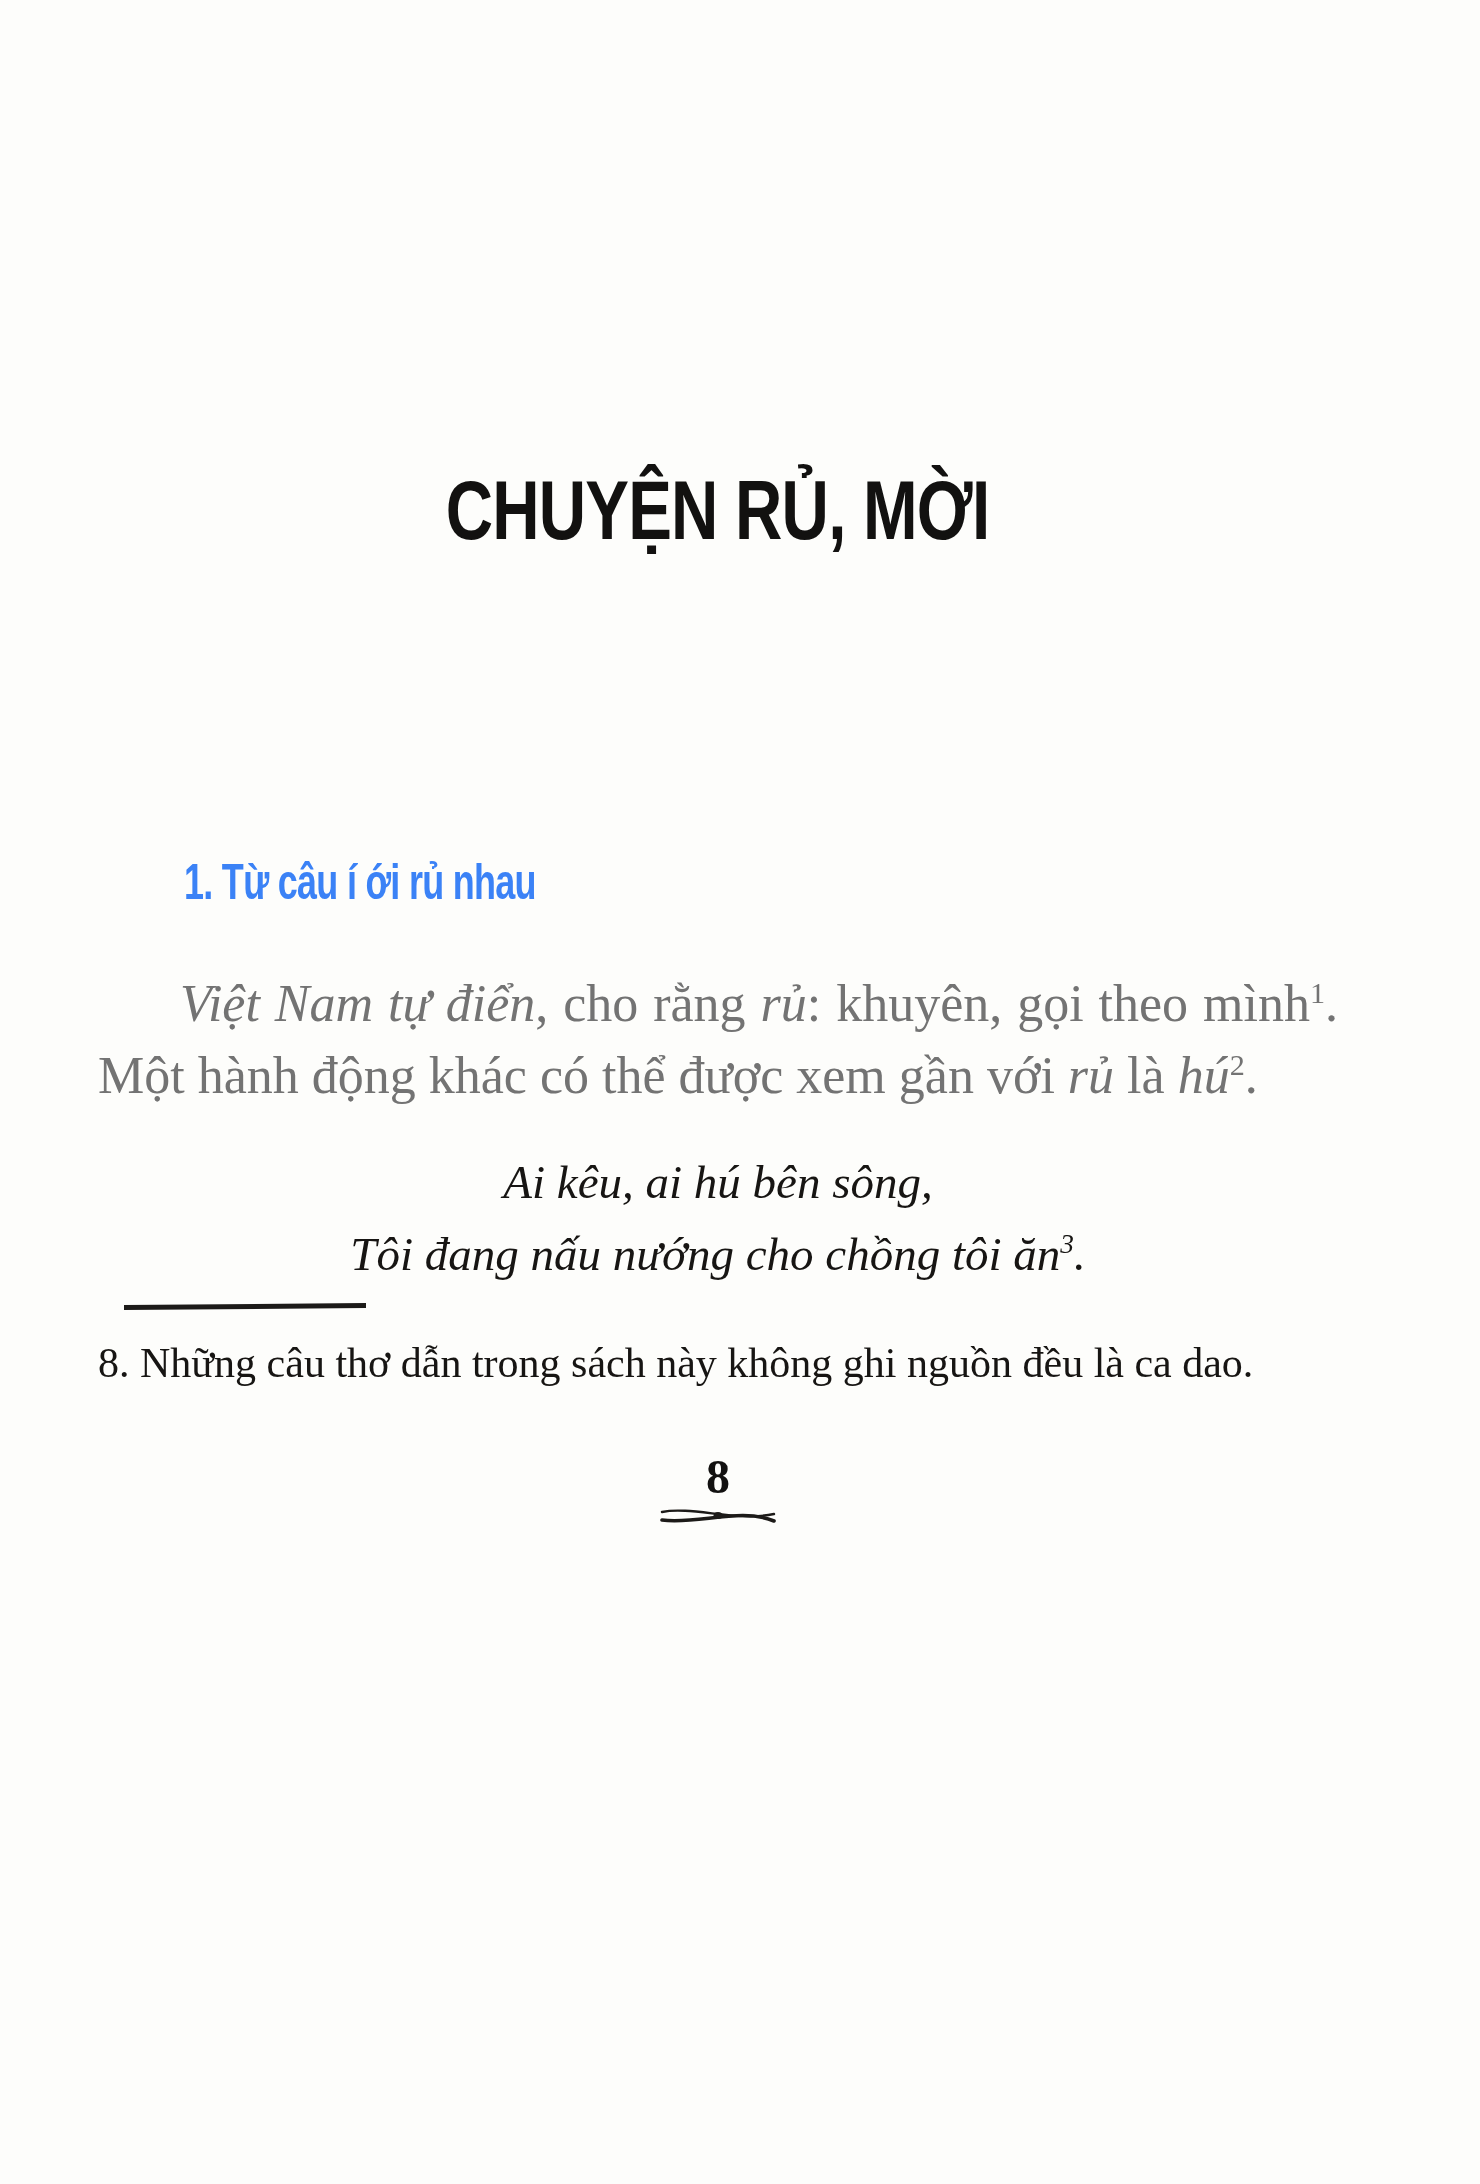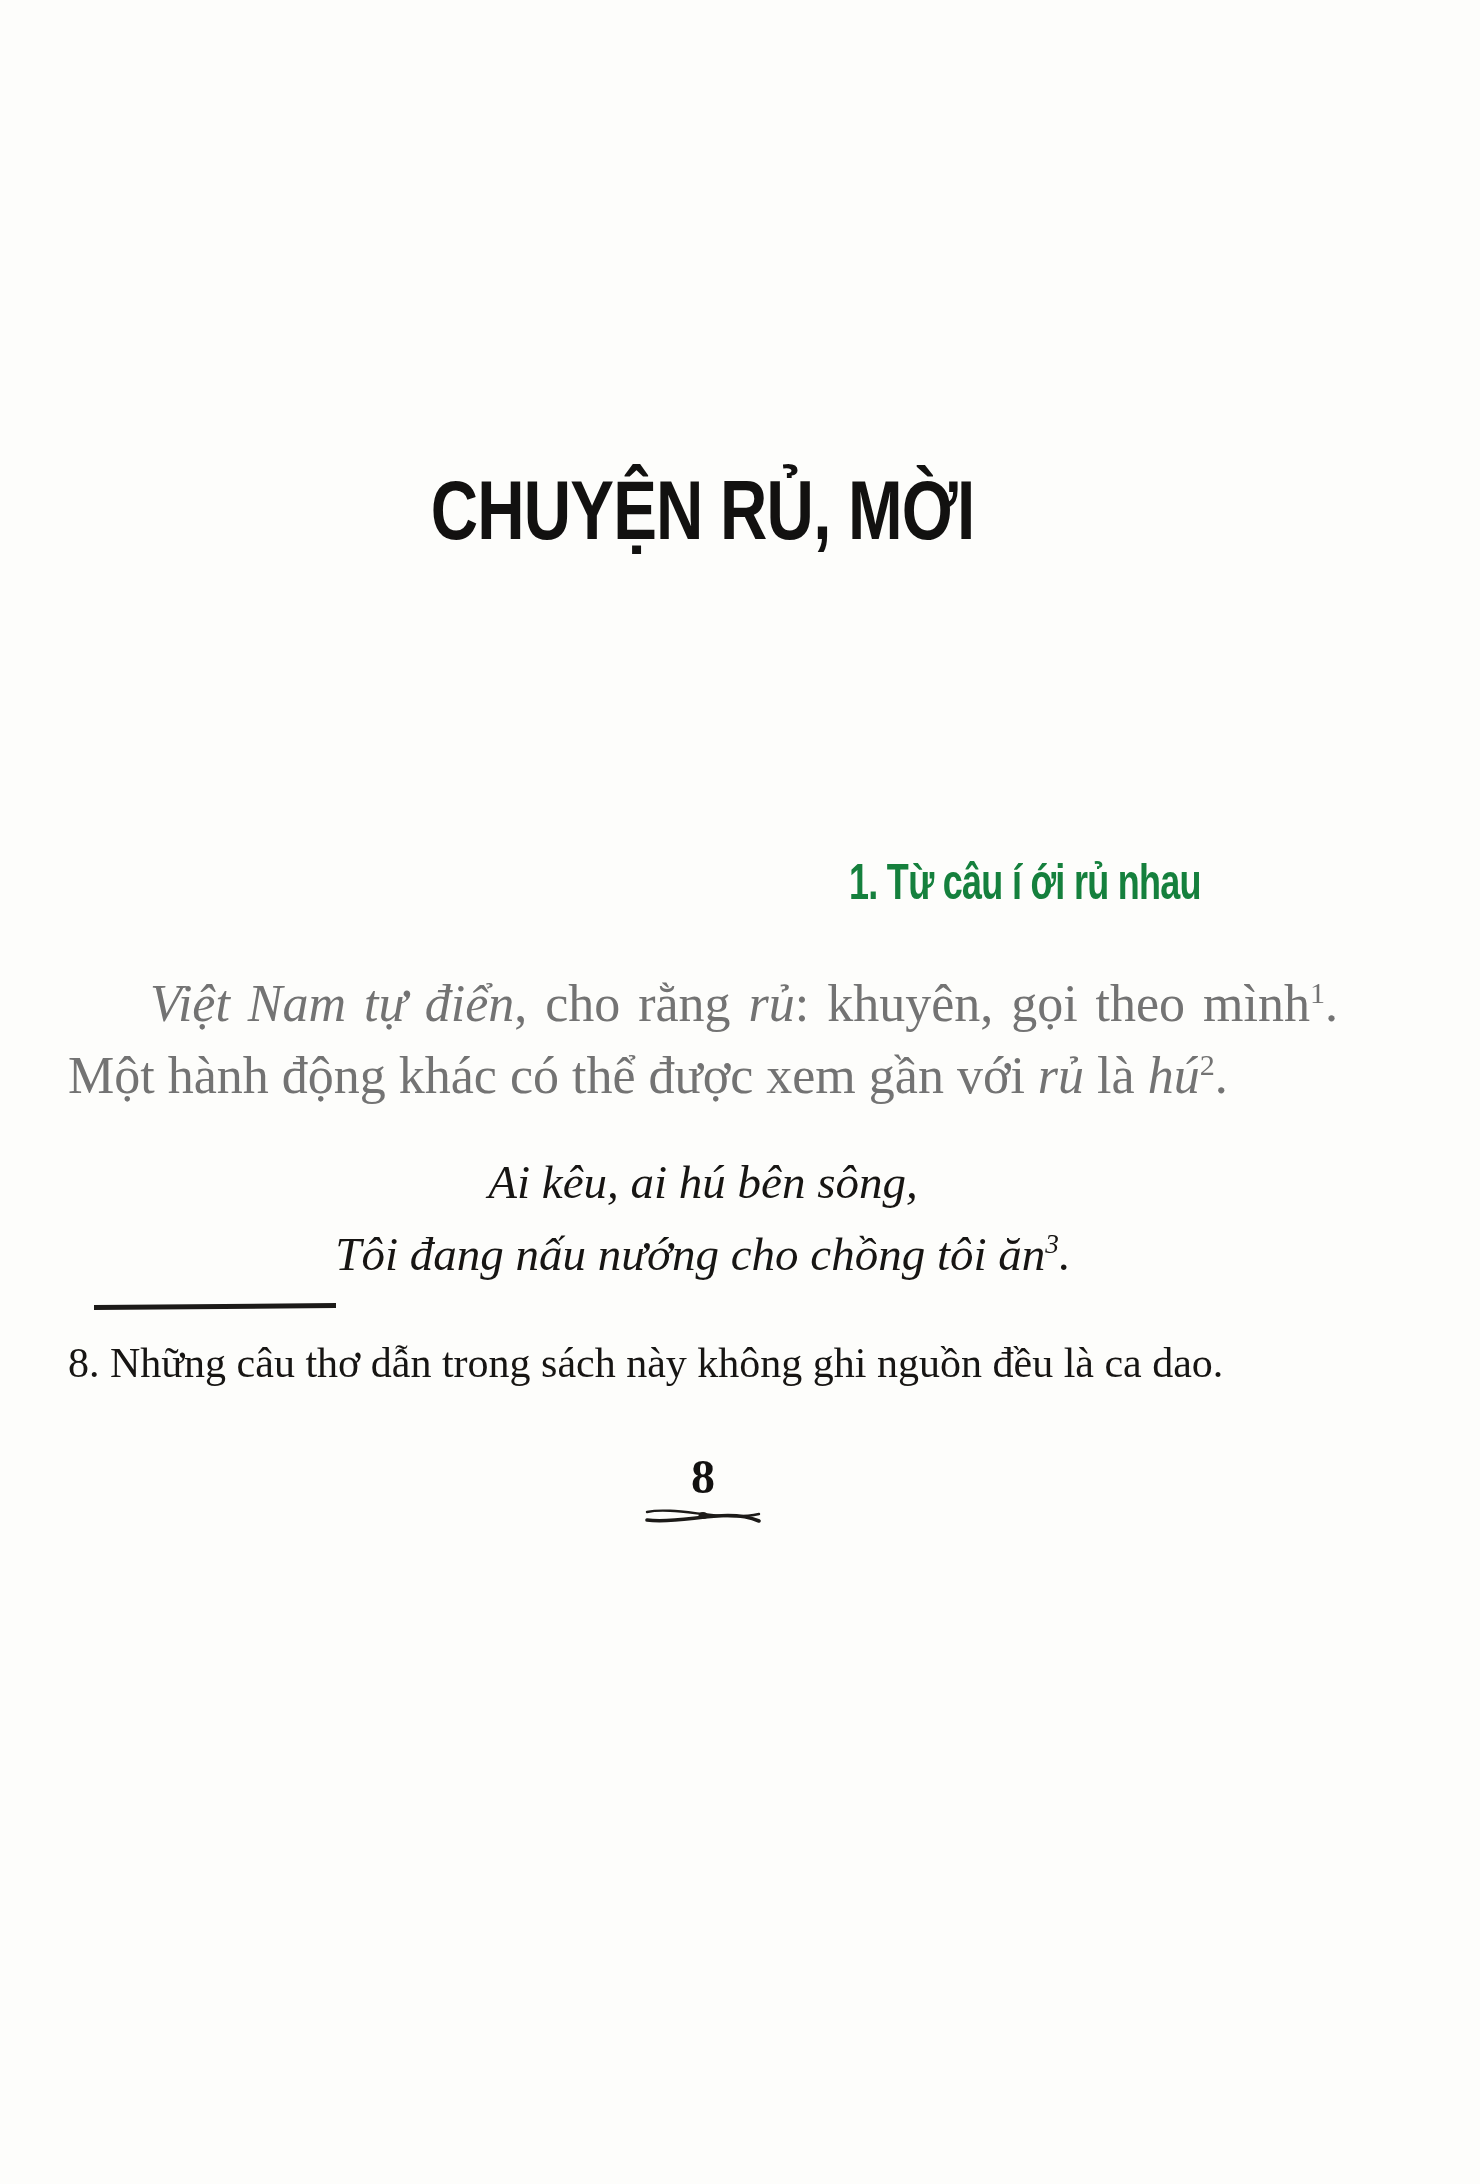--- a/index.html
+++ b/index.html
@@ -7,21 +7,21 @@
     padding: 0;
     background: #ffffff;
   }
   .page {
     position: relative;
     width: 1480px;
     height: 2184px;
     box-sizing: border-box;
     background: #fdfdfb;
     color: #161412;
-    padding: 462px 142px 0 68px;
+    padding: 462px 142px 0 98px;
     overflow: hidden;
     font-family: "Liberation Serif", "DejaVu Serif", serif;
   }
 
   
   .chapter-title {
     text-align: center;
     font-family: "Liberation Sans", "DejaVu Sans", sans-serif;
     font-weight: 700;
     font-size: 84px;
@@ -37,23 +37,22 @@
   }
 
   
   .section-heading {
     margin: 296px 0 2px 0;
     padding-left: 86px;
     font-family: "Liberation Sans", "DejaVu Sans", sans-serif;
     font-weight: 700;
     font-size: 50px;
     line-height: 56px;
-    color: #15803d;
+    color: #3b82f6;
     white-space: nowrap;
-    text-align: right;
   }
   .section-heading .condense {
     display: inline-block;
     transform: scaleX(0.72);
     transform-origin: left center;
     letter-spacing: -1px;
   }
 
   
   .body-para {

